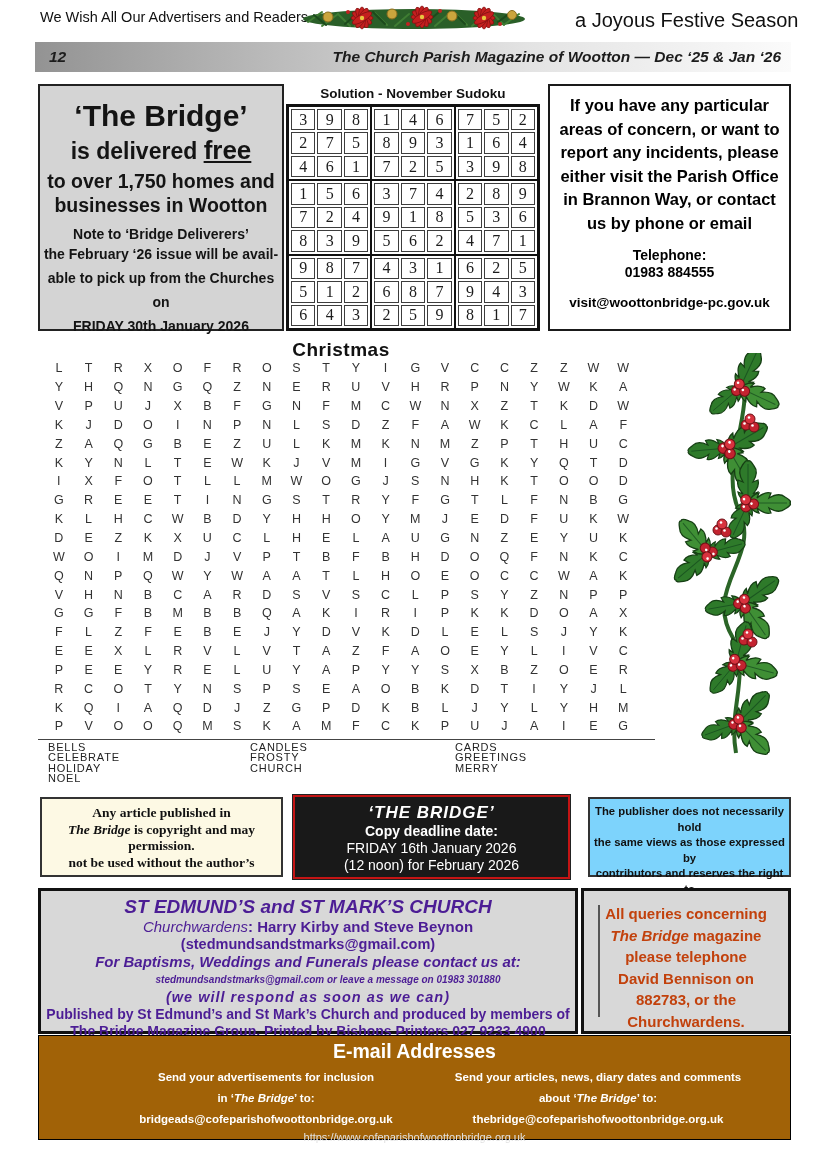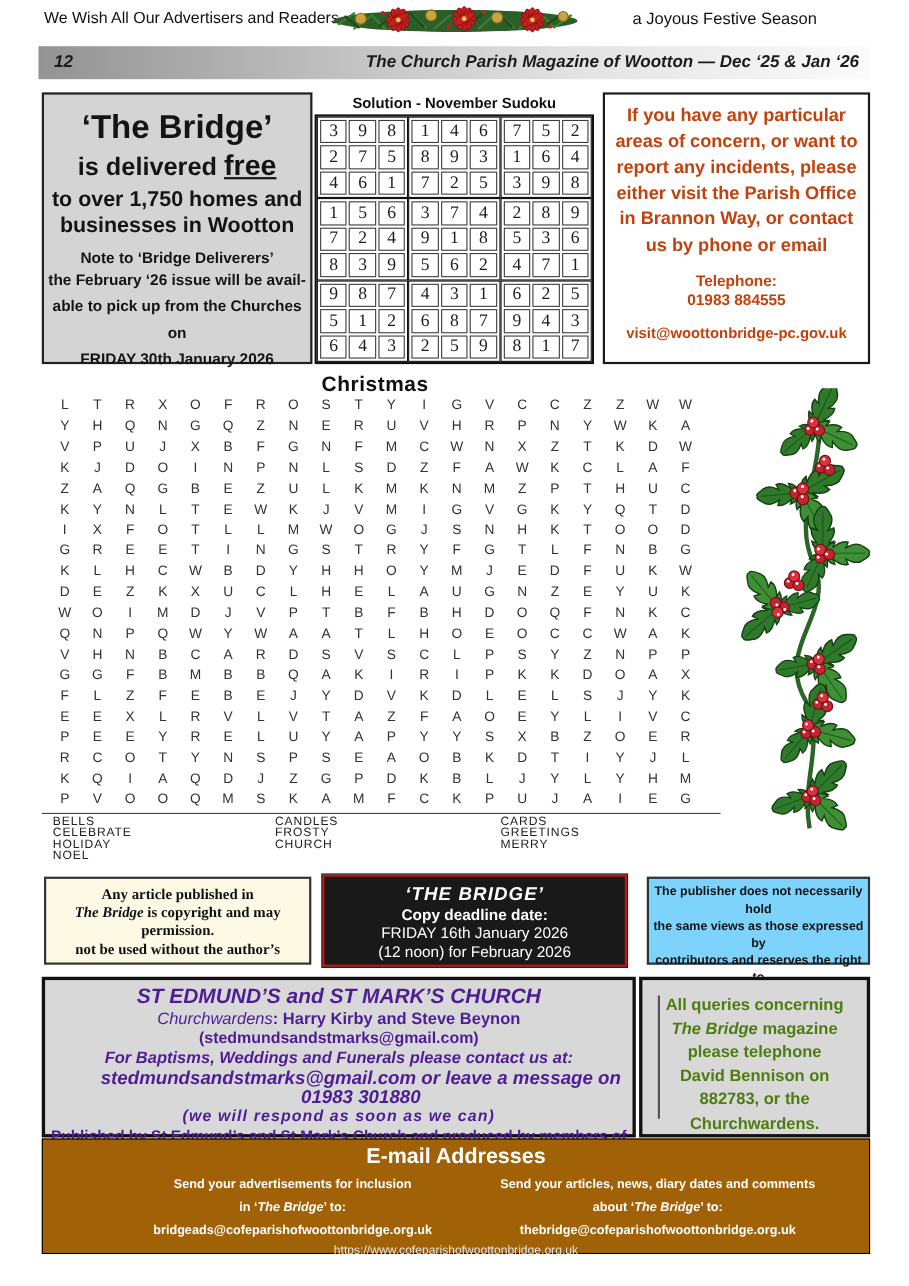--- a/index.html
+++ b/index.html
@@ -2,21 +2,21 @@
 <html><head>
 <meta charset="utf-8">
 <style>
   * { margin:0; padding:0; box-sizing:border-box; }
   html,body { background:#fff; }
   body { width:826px; height:1169px; position:relative; font-family:"Liberation Sans",sans-serif; color:#111; }
   .abs { position:absolute; }
 
   
   #mast-left  { left:40px;  top:9px;  font-size:14.5px; }
-  #mast-right { left:575px; top:9px;  font-size:15px; }
+  #mast-right { left:575px; top:9px;  font-size:20px; }
   #garland-top{ left:300px; top:0; }
 
   
   #header-bar { left:35px; top:42px; width:756px; height:30px;
     background:linear-gradient(90deg,#939393 0%,#b9b9b9 30%,#e3e3e3 65%,#fbfbfb 100%);
     display:flex; align-items:center; justify-content:space-between;
     font-style:italic; font-weight:bold; font-size:15.5px; padding:0 10px 0 14px; color:#1c1c1c; }
 
   
   #bridge-box { left:38px; top:84px; width:246px; height:247px; background:#d4d4d4;
@@ -32,21 +32,21 @@
   
   #sudoku-title { left:285px; top:86px; width:256px; text-align:center; font-weight:bold; font-size:13.5px; }
   #sudoku-grid  { left:286px; top:104px; width:254px; height:227px; border:2px solid #111; background:#fff;
     display:grid; grid-template-columns:repeat(3,1fr); grid-template-rows:repeat(3,1fr); }
   .sud-block { border:1.5px solid #111; display:grid; grid-template-columns:repeat(3,1fr); grid-template-rows:repeat(3,1fr); padding:1px; }
   .sud-cell  { border:1.5px solid #3d3d3d; margin:1px; display:flex; align-items:center; justify-content:center;
     font-family:"Liberation Serif",serif; font-size:16px; color:#1c1c1c; background:#fff; }
 
   
   #concern-box { left:548px; top:84px; width:243px; height:247px; border:2.5px solid #1a1a1a; background:#fff;
-    text-align:center; font-weight:bold; color:#c2410c; }
+    text-align:center; font-weight:bold; color:#000000; }
   .concern-lines { font-size:16.5px; line-height:23.5px; margin-top:8px; }
   .tel-block   { margin-top:12px; font-size:14px; line-height:17px; }
   .email-block { margin-top:13px; font-size:14px; line-height:17px; }
   .email-addr  { font-size:13.5px; }
 
   
   #ws-title { left:44px; top:339px; width:594px; text-align:center; font-size:19px; font-weight:bold; letter-spacing:.5px; }
   #ws-grid  { left:44px; top:359px; width:594px; }
   .ws-row   { display:flex; height:18.85px; align-items:center; }
   .ws-cell  { flex:1; text-align:center; font-size:12.5px; color:#333; }
@@ -68,26 +68,26 @@
   #publisher-box div { line-height:15.5px; }
 
   
   #church-box { left:38px; top:888px; width:540px; height:146px; background:#d8d8d8; border:3px solid #111; text-align:center; color:#4c1d95; }
   .ch-title    { font-size:19px; font-weight:bold; font-style:italic; margin-top:5px; line-height:22px; }
   .ch-cw       { font-size:15px; line-height:18px; }
   .ch-cw-label { font-style:italic; }
   .ch-cw-rest  { font-weight:bold; }
   .ch-email    { font-size:14.5px; font-weight:bold; line-height:17px; }
   .ch-c1 { font-size:15px;   font-weight:bold; font-style:italic; line-height:18px; }
-  .ch-c2 { font-size:17px; font-weight:bold; font-style:italic; line-height:18px;padding-left:40px; }
+  .ch-c2 { font-size:10px; font-weight:bold; font-style:italic; line-height:18px;padding-left:40px; }
   .ch-c3 { font-size:14.5px; font-weight:bold; font-style:italic; letter-spacing:1px; line-height:17px; }
   .ch-pub{ font-size:14px;   font-weight:bold; line-height:17px; }
 
   #queries-box { left:581px; top:888px; width:210px; height:146px; background:#d8d8d8; border:3px solid #111;
-    text-align:center; font-weight:bold; font-size:15px; padding-top:12px; color:#4d7c0f; }
+    text-align:center; font-weight:bold; font-size:15px; padding-top:12px; color:#c2410c; }
   #queries-box .q-row { line-height:21.5px; }
   .q-line { position:absolute; left:14px; top:14px; bottom:14px; width:1.5px; background:#555; }
 
   
   #email-bar { left:38px; top:1035px; width:753px; height:105px; background:#a16207; border:1px solid #000; color:#fff; }
   .eb-title { text-align:center; font-weight:bold; font-size:19.5px; margin-top:4px; }
   .eb-cols  { position:relative; height:62px; margin-top:4px; font-size:11.5px; font-weight:bold; }
   .eb-col   { position:absolute; text-align:center; }
   .eb-col-left  { left:47px;  width:360px; }
   .eb-col-right { left:389px; width:340px; }

